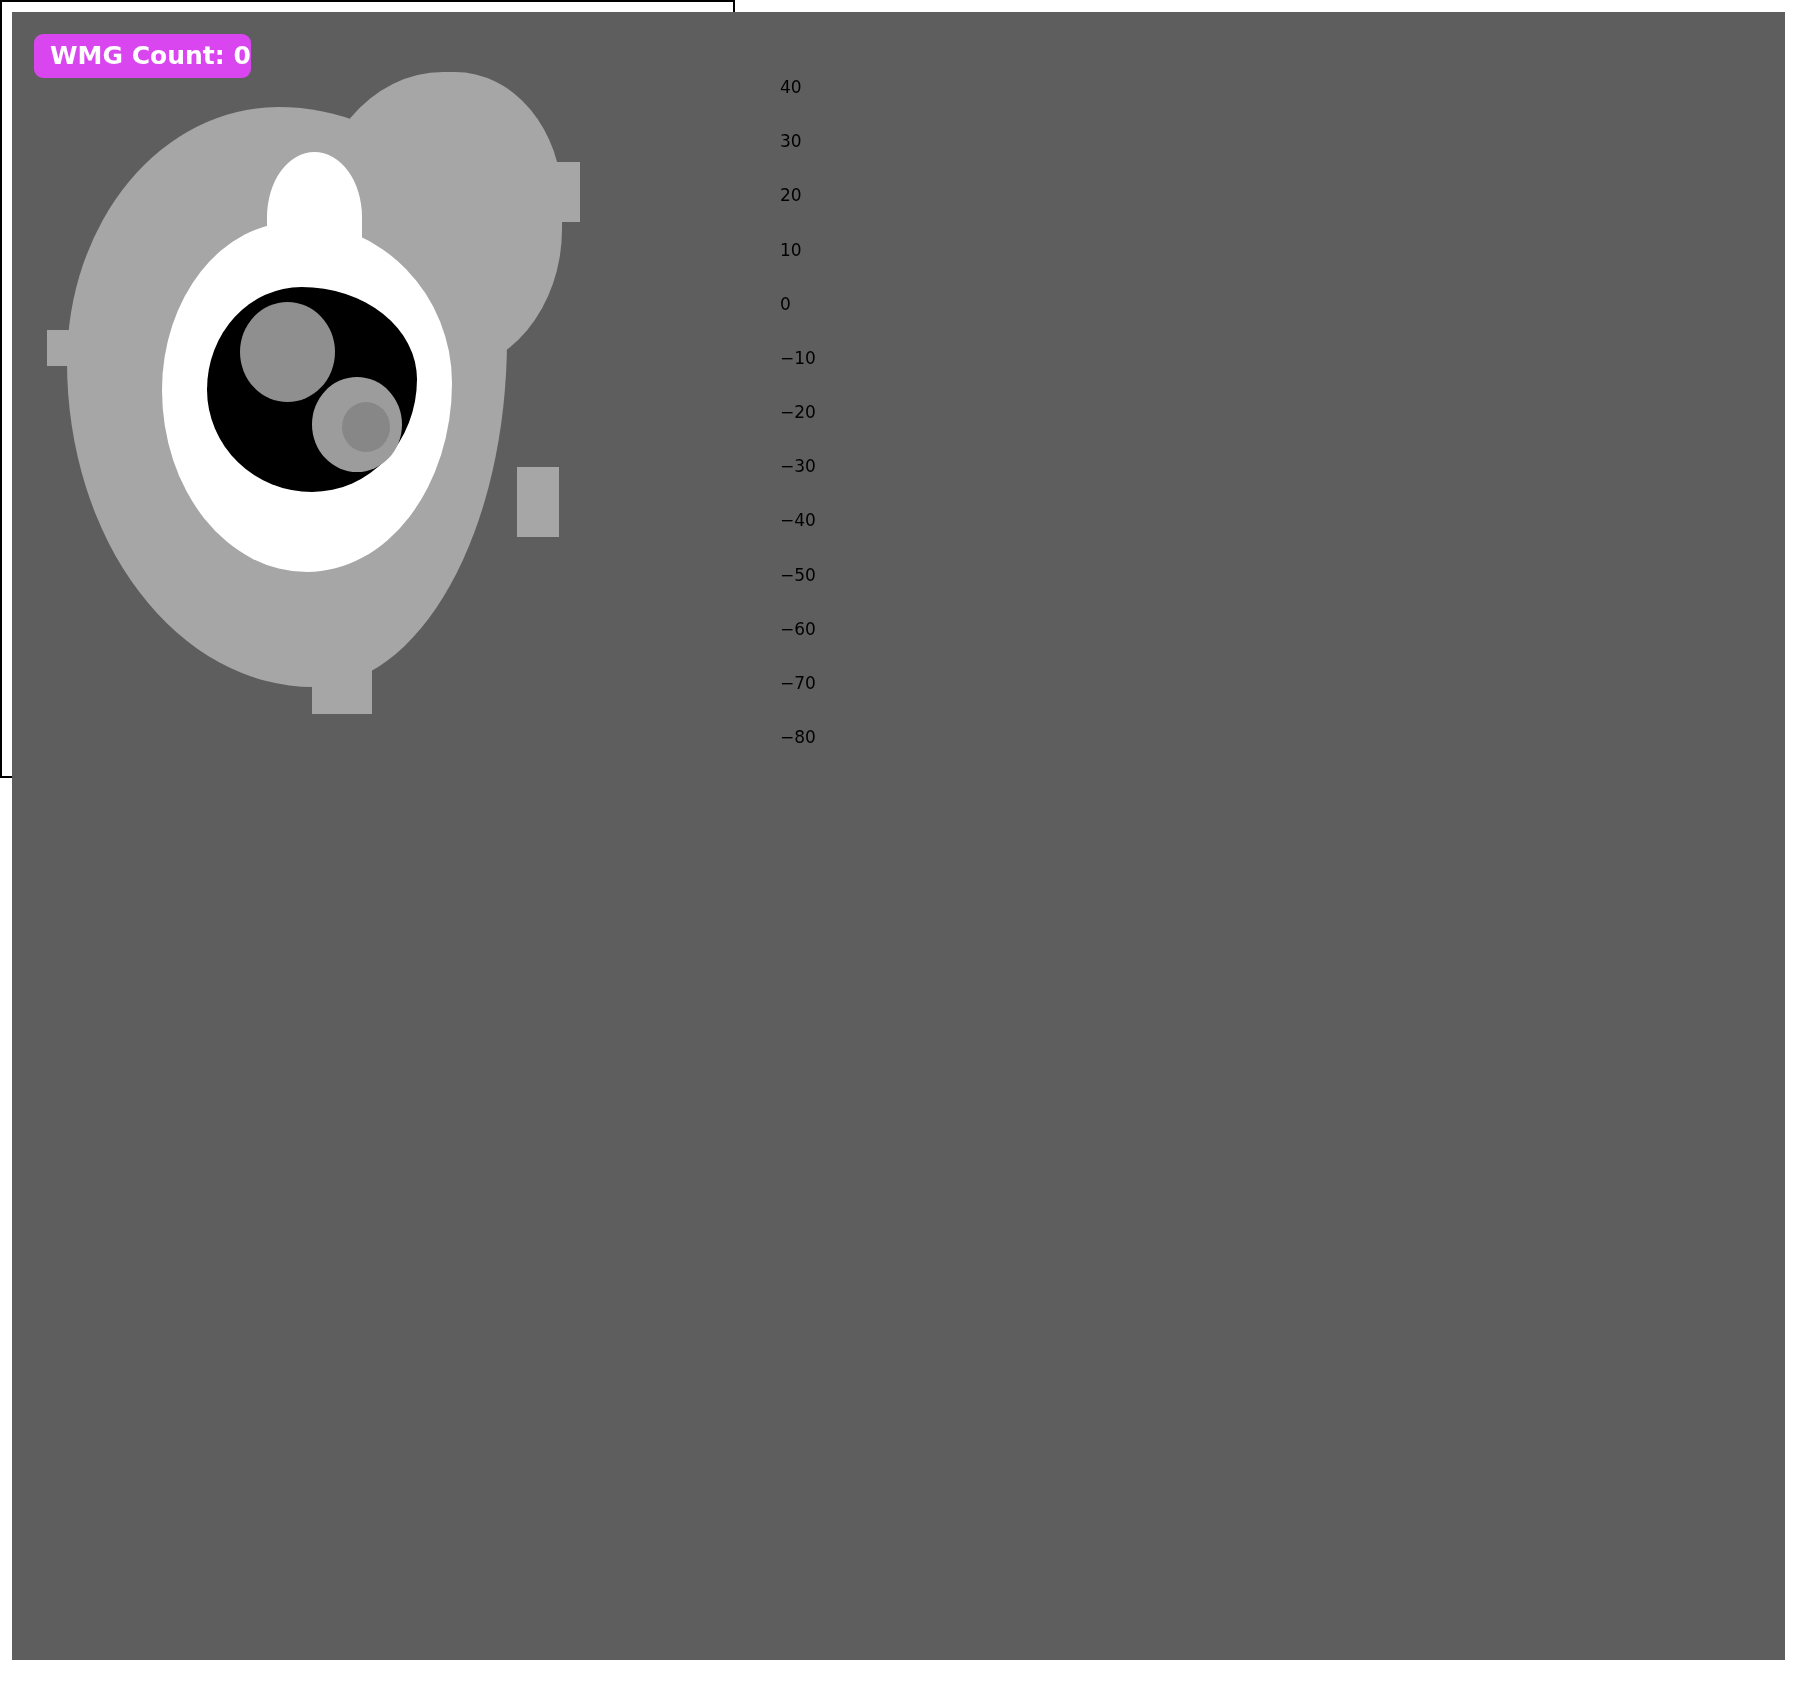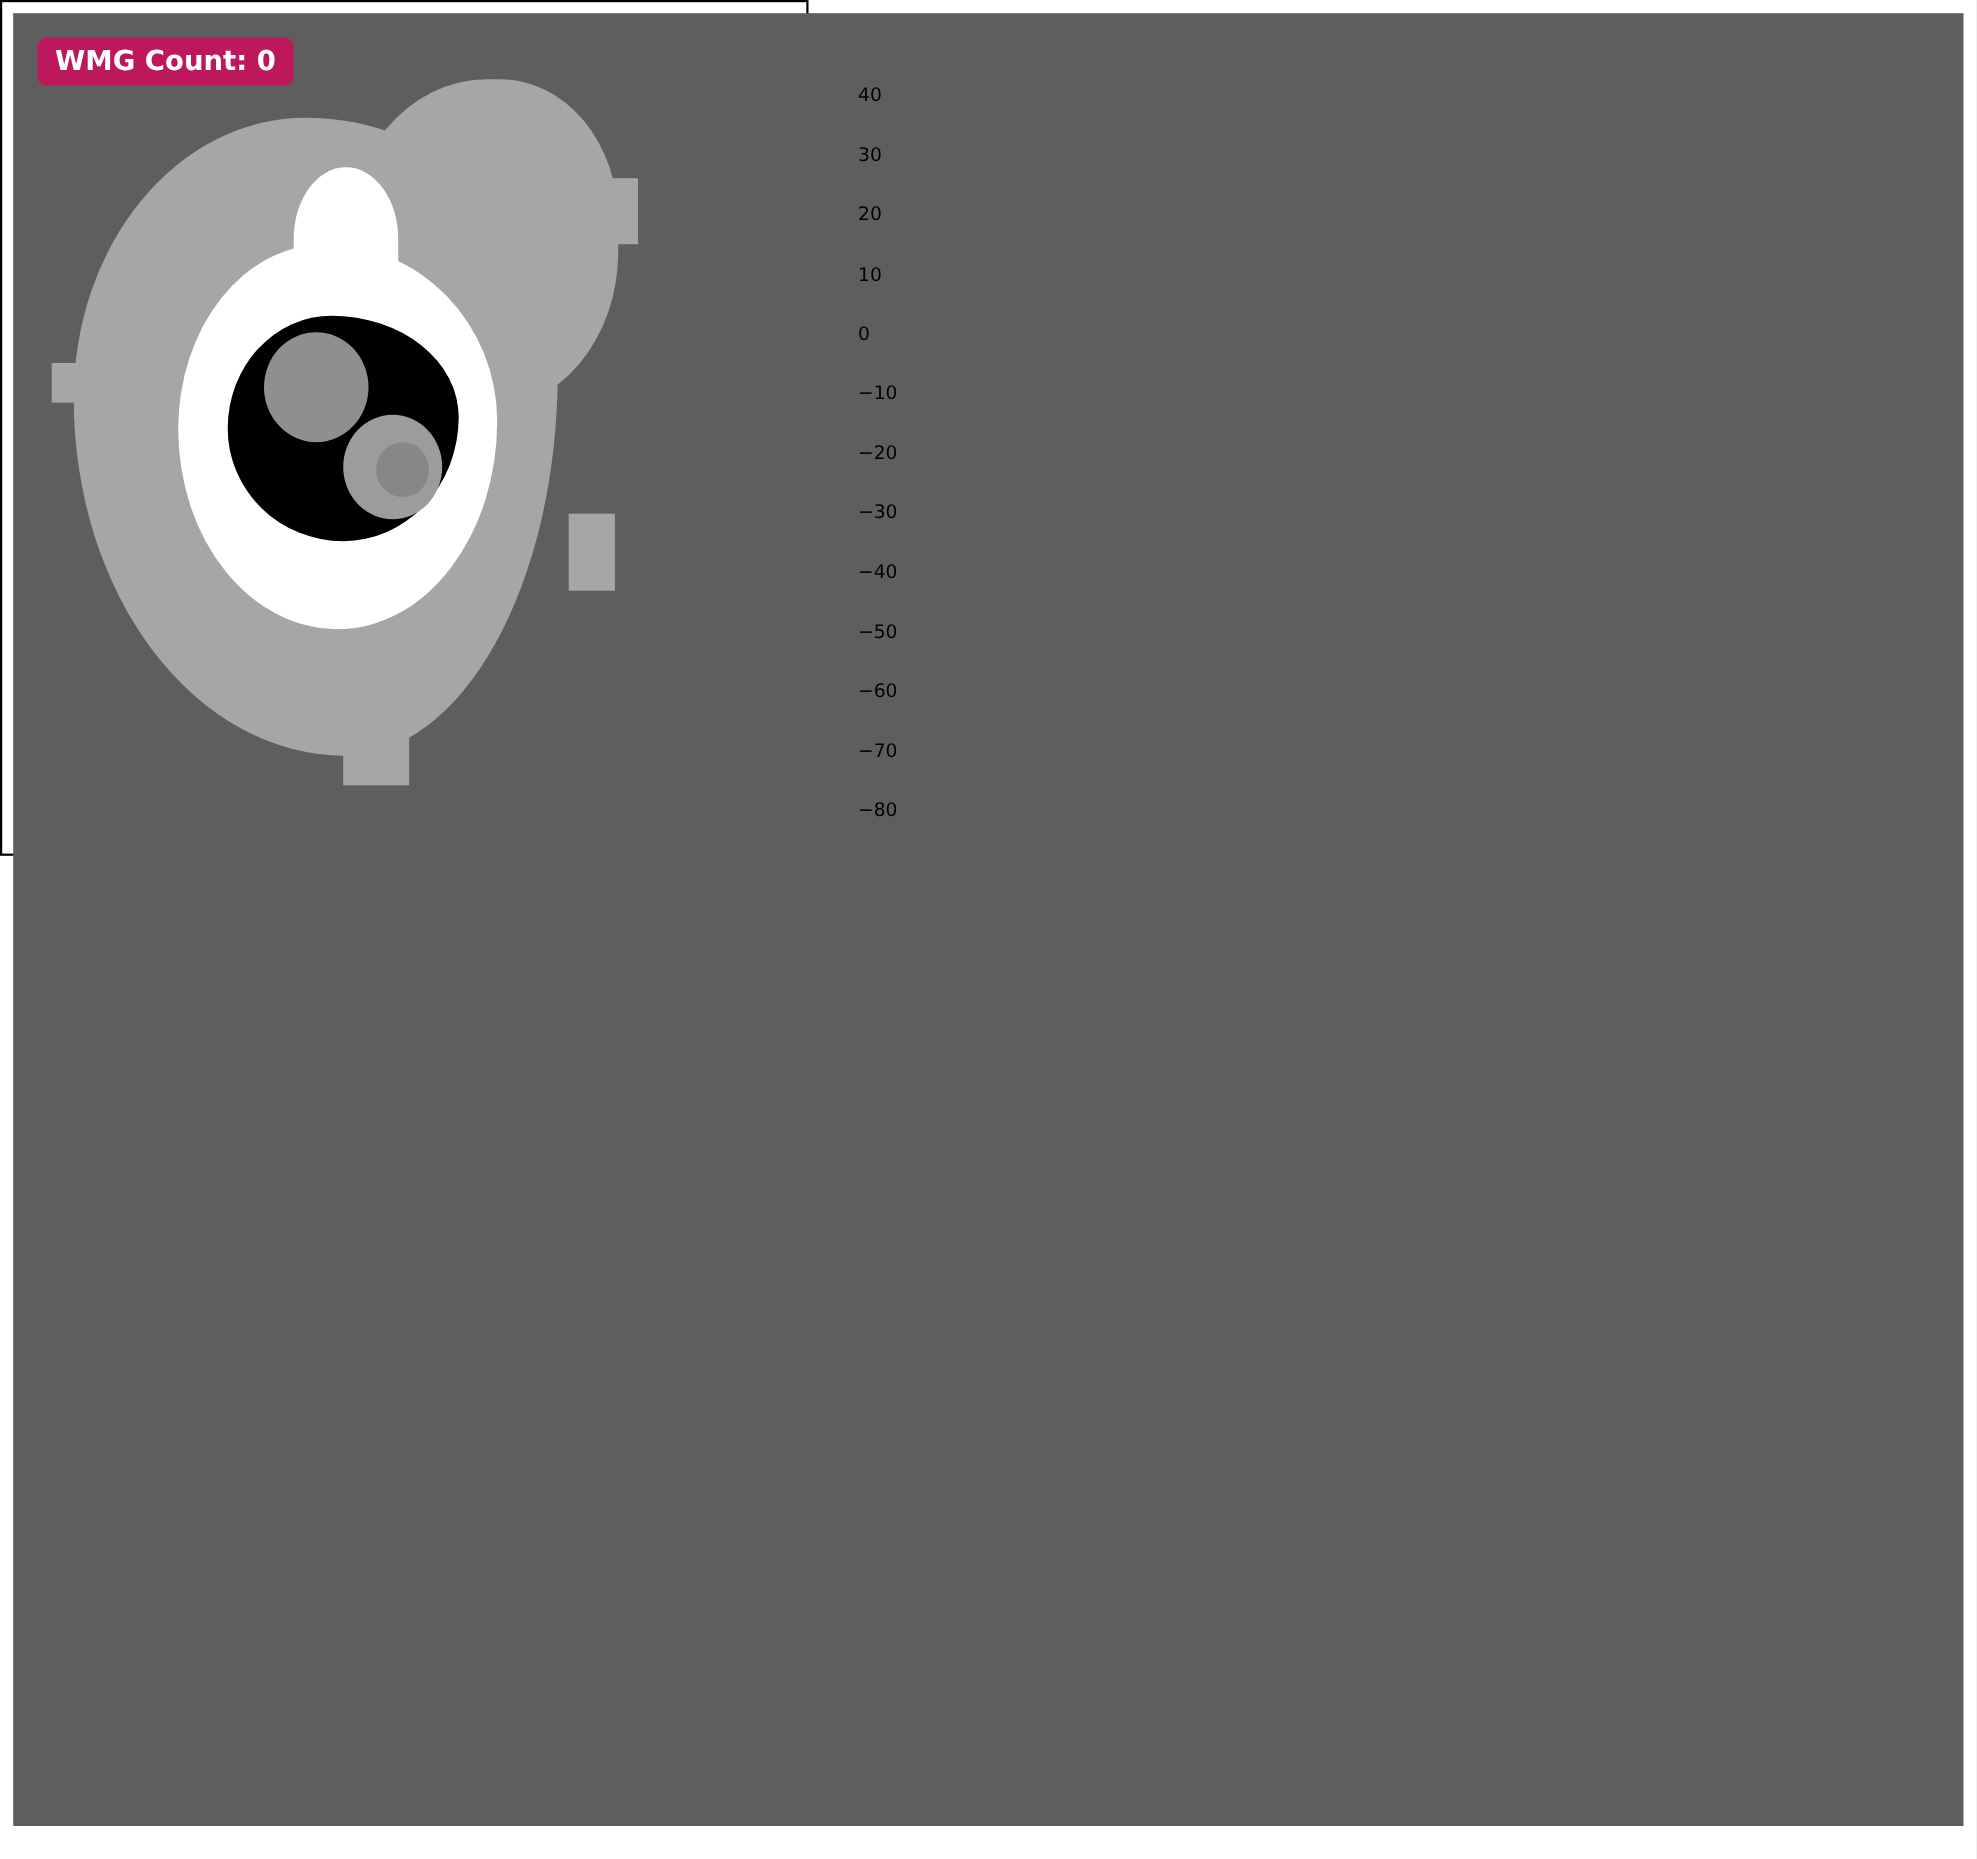--- a/index.html
+++ b/index.html
@@ -57,22 +57,22 @@
   .ch-legend{position:absolute;background:#fff;border:1.5px solid #cccccc;border-radius:3px;
      padding:5px 12px;display:flex;align-items:center;font-size:21px;white-space:nowrap;}
   .ch-legend .lsw{width:46px;height:6px;margin-right:11px;flex:0 0 46px;}
   .ytick{position:absolute;font-size:17px;text-align:right;}
   .ytick-r{position:absolute;font-size:17px;text-align:left;}
   .tickmark{position:absolute;height:1.8px;width:9px;background:#000;}
   .axis-name{position:absolute;font-size:16px;transform-origin:center;}
   
   #wmg{left:1000px;top:880px;width:735px;height:778px;background:#fff;border:2.5px solid #000;box-sizing:border-box;}
   #wmg .field{position:absolute;left:12px;top:12px;right:12px;bottom:30px;background:#5e5e5e;}
-  #wmg-badge{position:absolute;left:22px;top:22px;background:#be185d;color:#fff;font-weight:bold;
-     font-size:25px;padding:7px 16px 8px 16px;border-radius:9px;z-index:6;}
+  #wmg-badge{position:absolute;left:22px;top:22px;background:#d946ef;color:#fff;font-weight:bold;
+     font-size:25px;padding:7px 0 8px 16px;border-radius:9px;z-index:6;}
   .blob{position:absolute;}
 </style>
 </head>
 <body>
 
 <div class="abs" id="title-block"><span>HIMAWARI-9 BAND14-DIAS TARGET AREA</span><br><span>Time: 2026/03/19 00:57:30Z</span></div>
 
 <div class="abs" id="header-info">
   <div>[dmax, dmin](BAND14)=(-34.17, -87.275)</div>
   <div>[dmax, dmin](AWV)=(-51.576, -84.611)</div>

